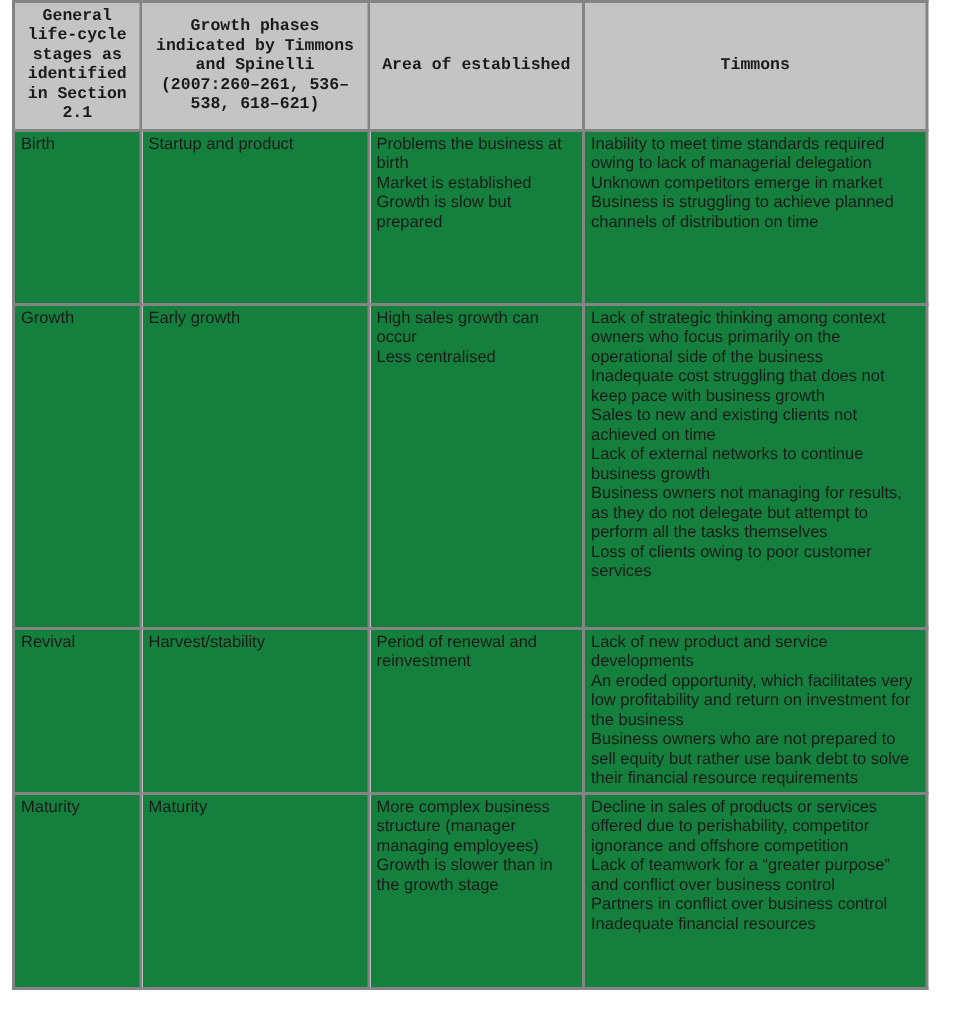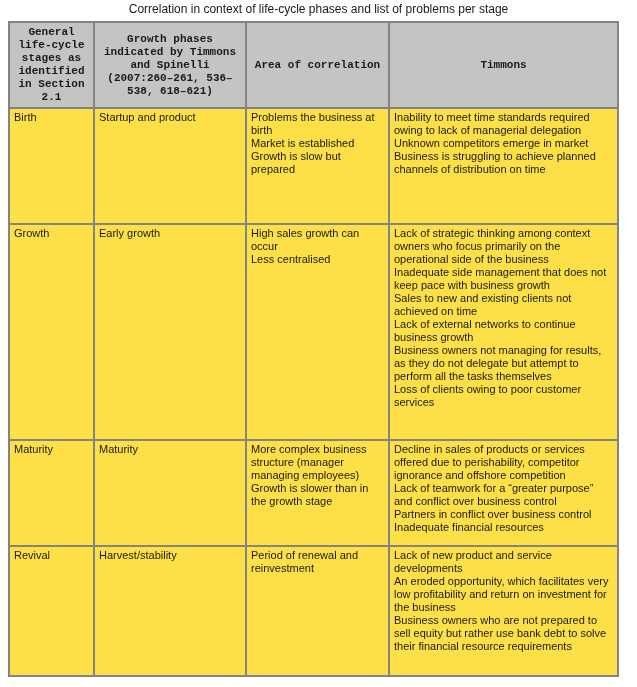--- a/index.html
+++ b/index.html
@@ -42,45 +42,44 @@
   }
   table.corr th {
     background: var(--header-bg, #c4c4c4);
     font-weight: bold;
     text-align: center;
     vertical-align: middle;
     padding: 3px 4px;
     height: 75px;
     font-family: Liberation Mono, monospace;
   }
-  table.corr td { padding: 2px 4px 2px 4px; background: #fde047; }
+  table.corr td { padding: 2px 4px 2px 4px; background: #15803d; }
   tbody tr:nth-child(1) { height: 116px; }
   tbody tr:nth-child(2) { height: 216px; padding-left: 34px; }
   tbody tr:nth-child(3) { height: 106px; }
   tbody tr:nth-child(4) { height: 130px; }
   .line { display: block; }
 </style>
 </head>
 <body>
 
 <div class="page">
-  <div class="tbl-caption">Correlation in context of life-cycle phases and list of problems per stage</div>
 
   <table class="corr">
     <colgroup>
       <col class="c1">
         <col class="c2">
         <col class="c3">
         <col class="c4">
     </colgroup>
     <thead>
       <tr>
         <th>General life-cycle stages as identified in Section 2.1</th>
         <th>Growth phases indicated by Timmons and Spinelli (2007:260–261, 536–538, 618–621)</th>
-        <th>Area of correlation</th>
+        <th>Area of established</th>
         <th>Timmons</th>
       </tr>
     </thead>
     <tbody>
         <tr>
           <td>Birth</td>
           <td>Startup and product</td>
           <td>
             <div class="line">Problems the business at birth</div>
             <div class="line">Market is established</div>
@@ -94,48 +93,48 @@
         </tr>
         <tr>
           <td>Growth</td>
           <td>Early growth</td>
           <td>
             <div class="line">High sales growth can occur</div>
             <div class="line">Less centralised</div>
           </td>
           <td>
             <div class="line">Lack of strategic thinking among context owners who focus primarily on the operational side of the business</div>
-            <div class="line">Inadequate side management that does not keep pace with business growth</div>
+            <div class="line">Inadequate cost struggling that does not keep pace with business growth</div>
             <div class="line">Sales to new and existing clients not achieved on time</div>
             <div class="line">Lack of external networks to continue business growth</div>
             <div class="line">Business owners not managing for results, as they do not delegate but attempt to perform all the tasks themselves</div>
             <div class="line">Loss of clients owing to poor customer services</div>
+          </td>
+        </tr>
+        <tr>
+          <td>Revival</td>
+          <td>Harvest/stability</td>
+          <td>
+            <div class="line">Period of renewal and reinvestment</div>
+          </td>
+          <td>
+            <div class="line">Lack of new product and service developments</div>
+            <div class="line">An eroded opportunity, which facilitates very low profitability and return on investment for the business</div>
+            <div class="line">Business owners who are not prepared to sell equity but rather use bank debt to solve their financial resource requirements</div>
           </td>
         </tr>
         <tr>
           <td>Maturity</td>
           <td>Maturity</td>
           <td>
             <div class="line">More complex business structure (manager managing employees)</div>
             <div class="line">Growth is slower than in the growth stage</div>
           </td>
           <td>
             <div class="line">Decline in sales of products or services offered due to perishability, competitor ignorance and offshore competition</div>
             <div class="line">Lack of teamwork for a “greater purpose” and conflict over business control</div>
             <div class="line">Partners in conflict over business control</div>
             <div class="line">Inadequate financial resources</div>
           </td>
         </tr>
-        <tr>
-          <td>Revival</td>
-          <td>Harvest/stability</td>
-          <td>
-            <div class="line">Period of renewal and reinvestment</div>
-          </td>
-          <td>
-            <div class="line">Lack of new product and service developments</div>
-            <div class="line">An eroded opportunity, which facilitates very low profitability and return on investment for the business</div>
-            <div class="line">Business owners who are not prepared to sell equity but rather use bank debt to solve their financial resource requirements</div>
-          </td>
-        </tr>
       </tbody>
   </table>
 </div>
 
 </body></html>

